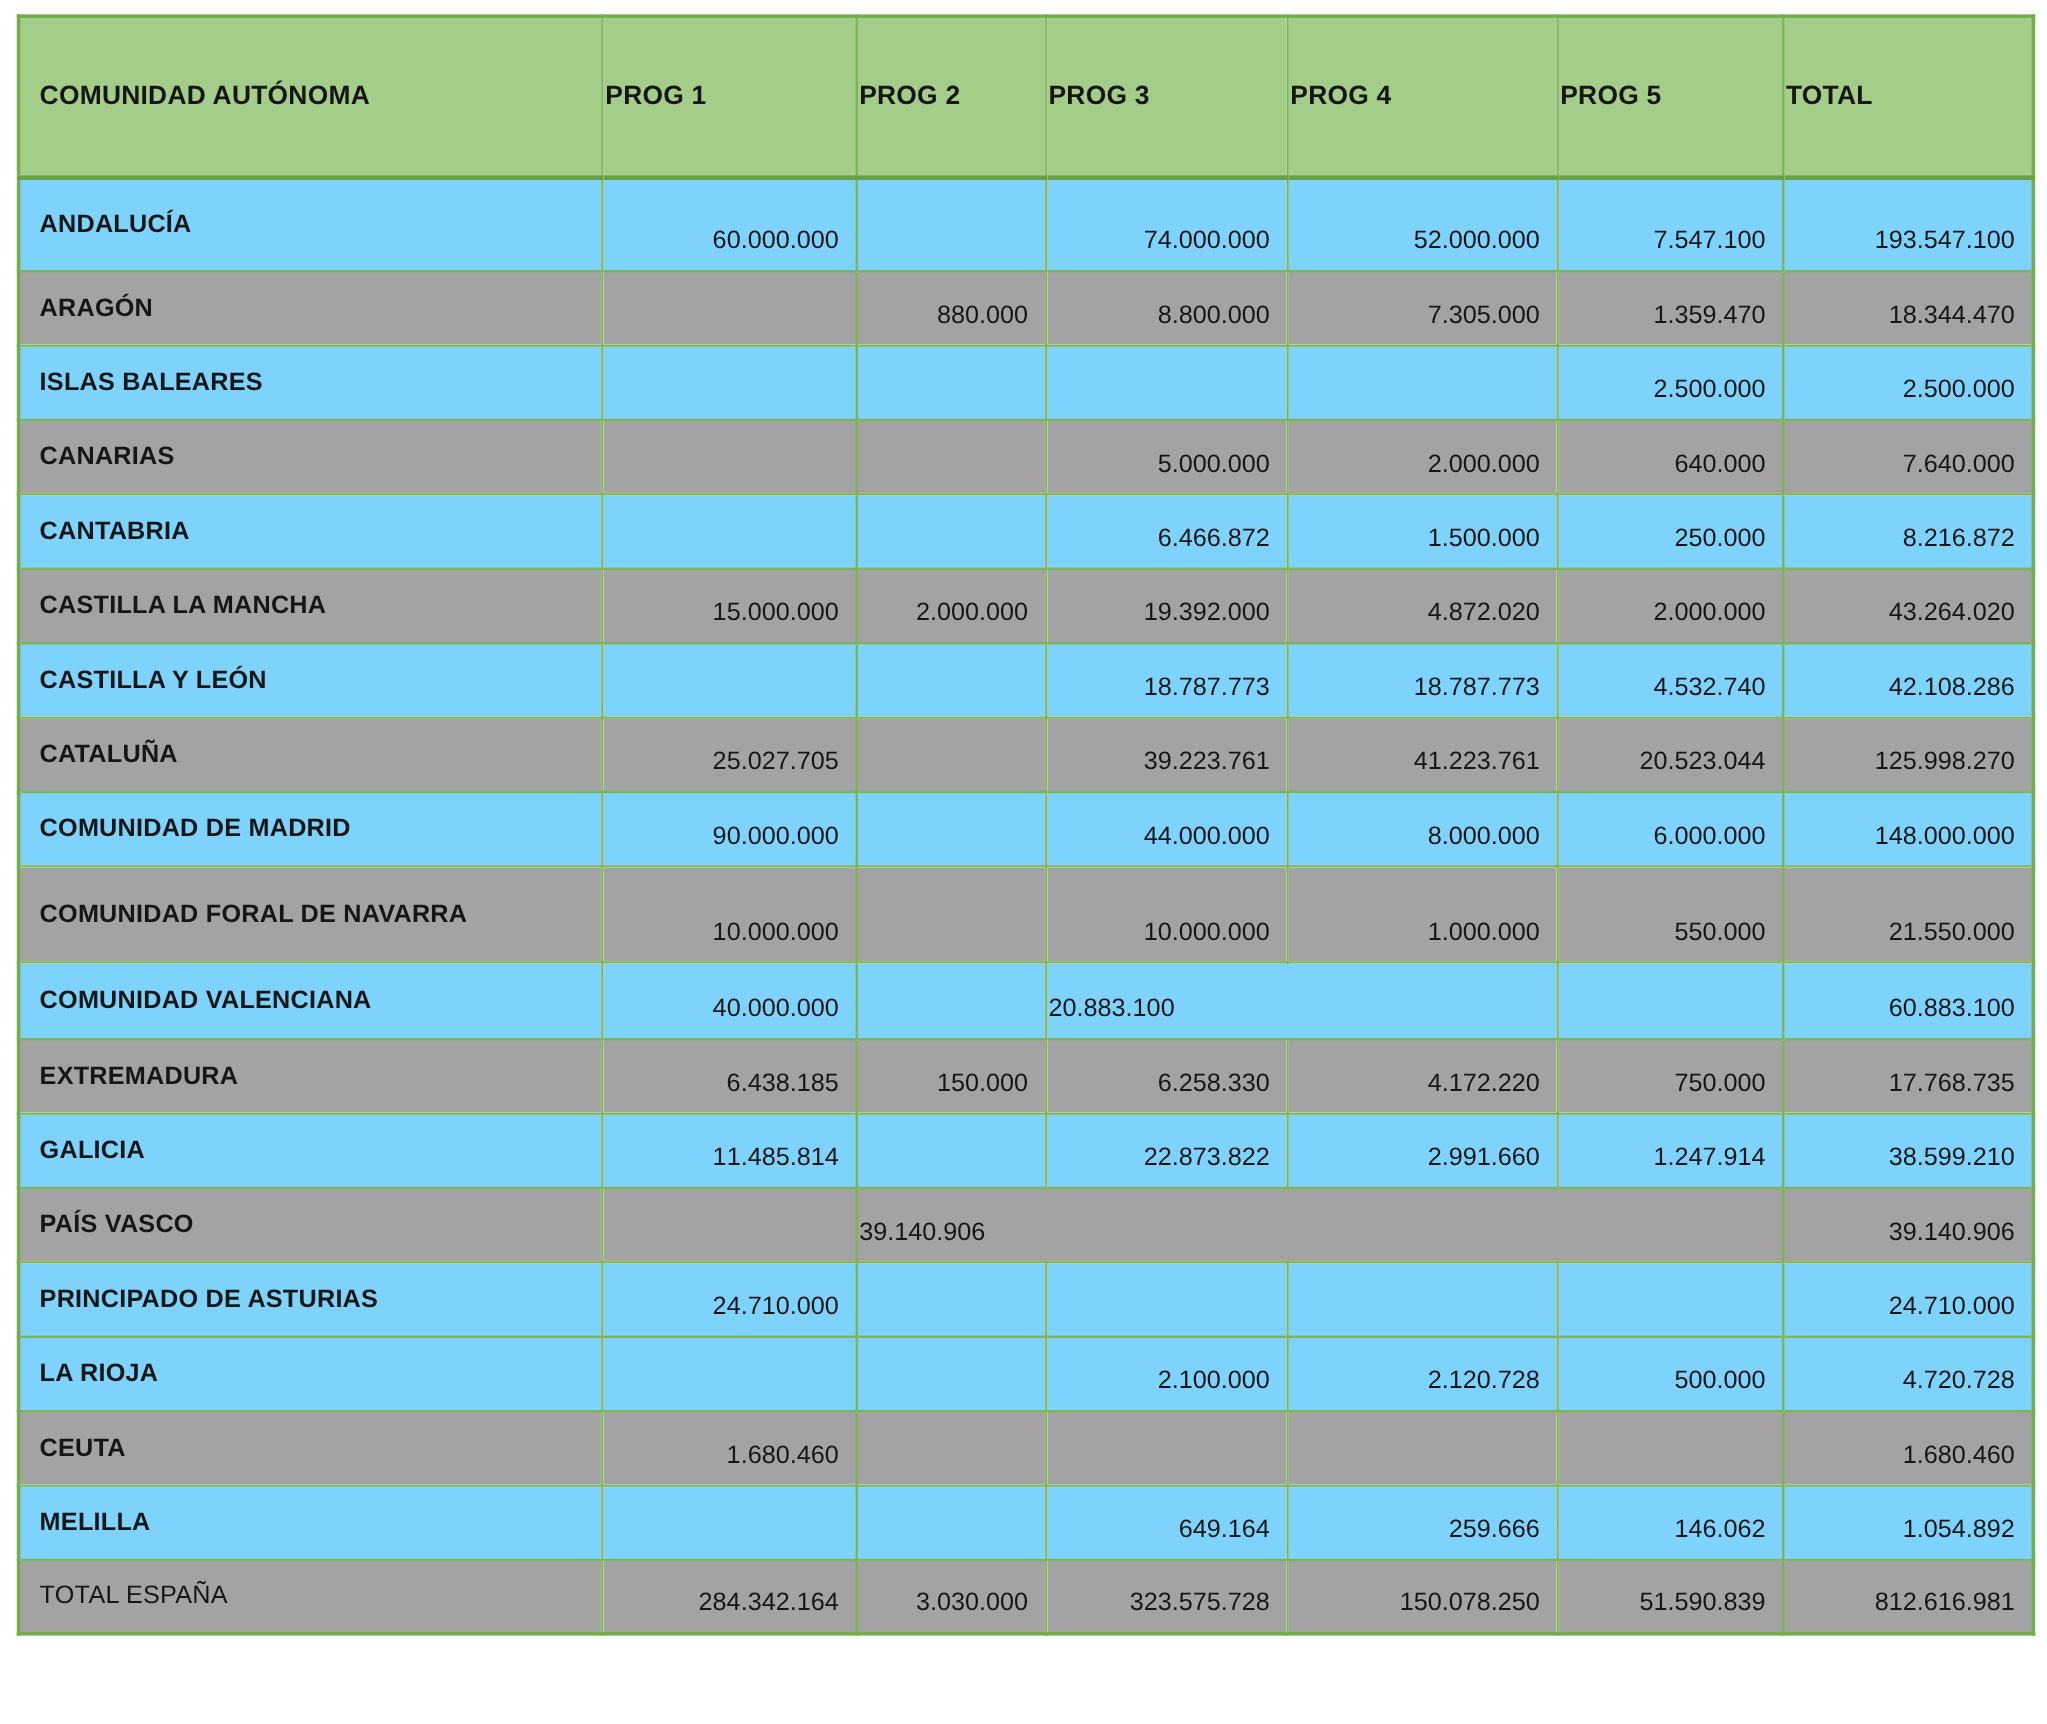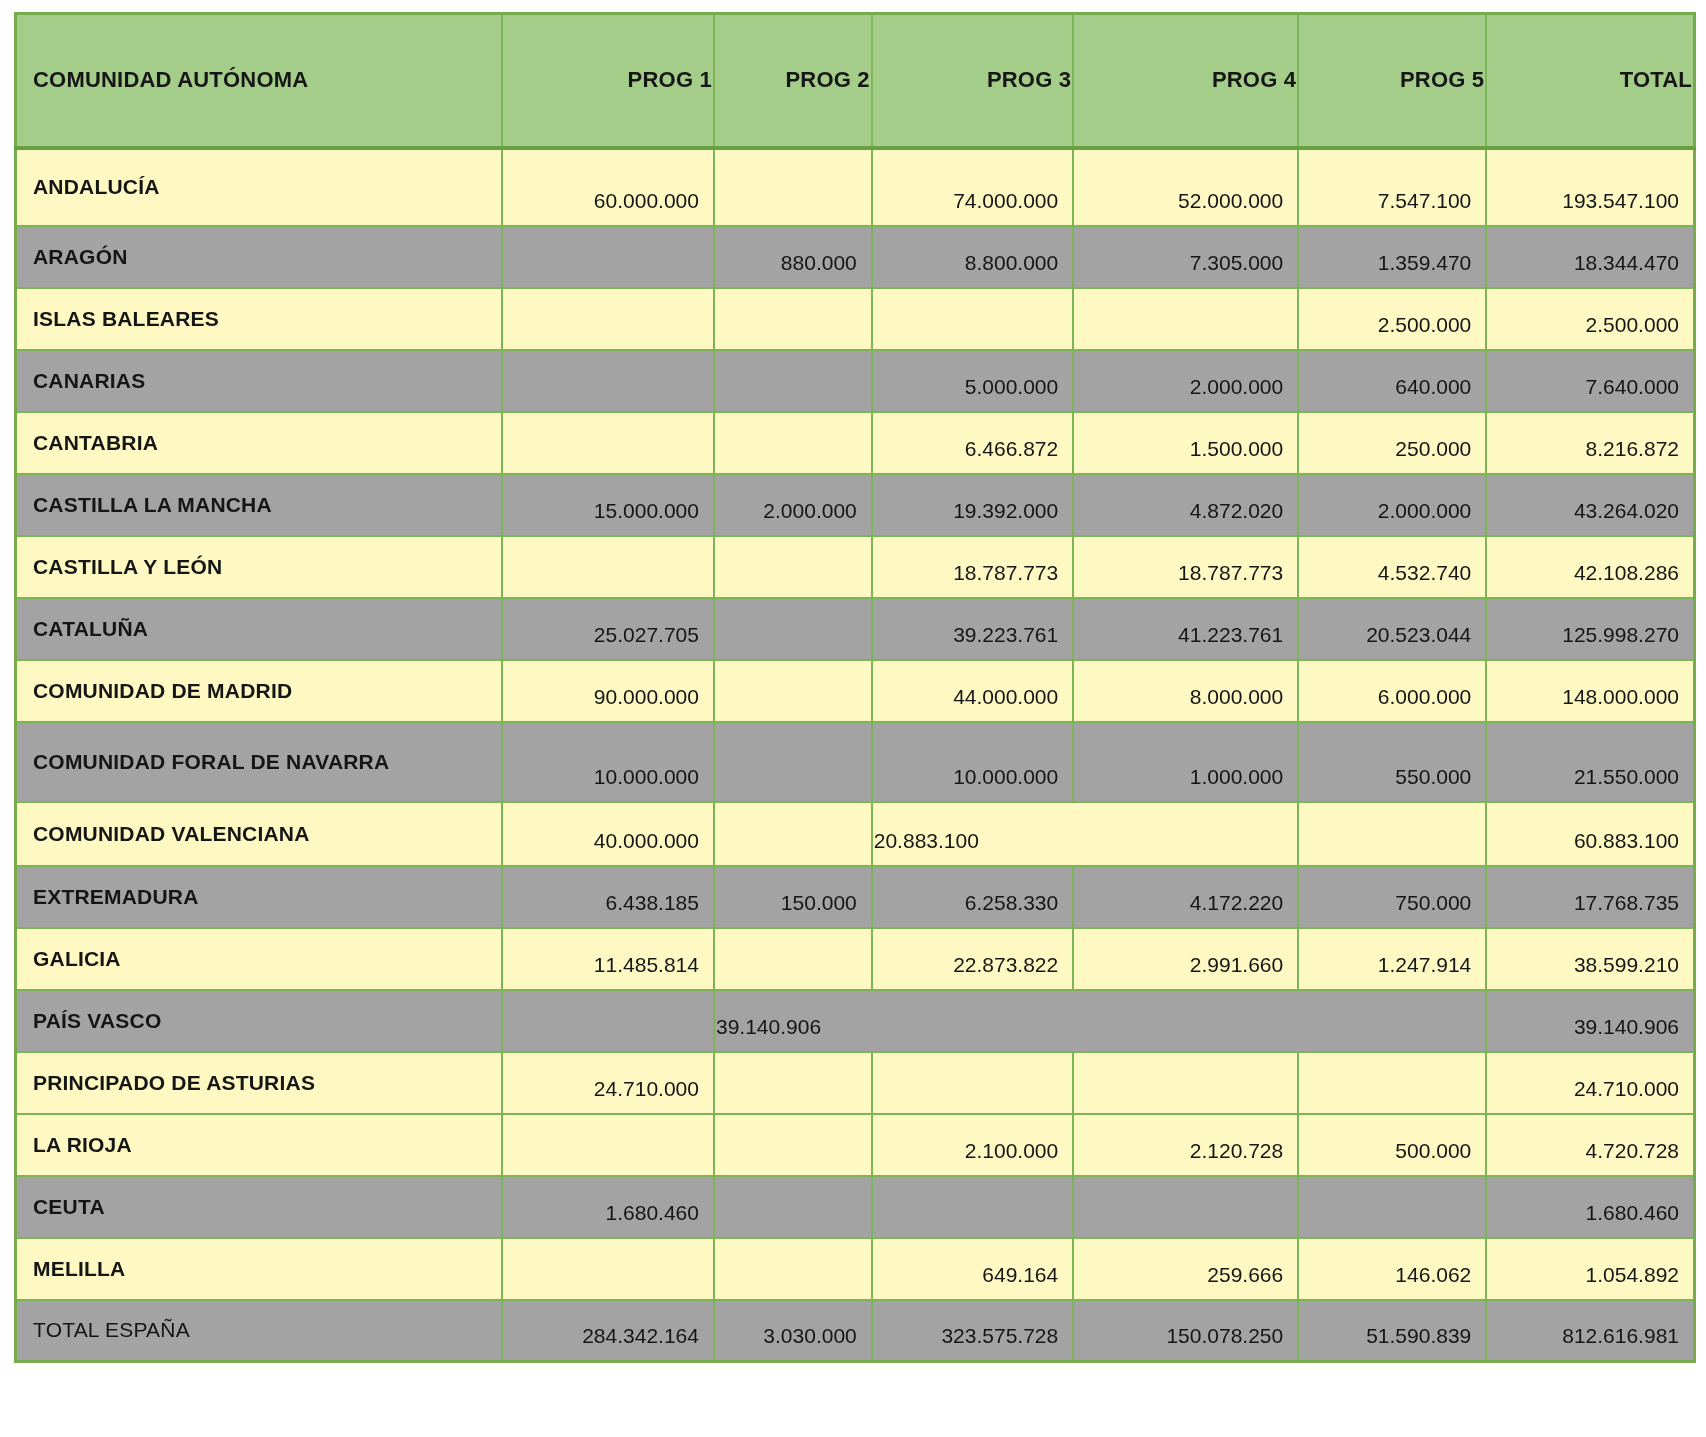--- a/index.html
+++ b/index.html
@@ -1,24 +1,24 @@
 <!DOCTYPE html>
 <html><head>
 <meta charset="utf-8">
 <style>
   html,body { margin:0; padding:0; background:#ffffff; font-family:"Liberation Sans", sans-serif; }
   .page { width:1706px; height:1437px; box-sizing:border-box; padding:12px 10px 28px 14px; background:#fff; }
   table.budget { width:100%; border-collapse:collapse; table-layout:fixed; border:3px solid #74AC4E; }
   th, td { border:2px solid #7DB458; color:#161616; overflow:hidden; box-sizing:border-box; }
   thead tr { height:134px; background:#A4CD8A; }
   thead tr th { border-bottom:4px solid #67A144; }
-  th { font-size:22px; font-weight:bold; text-align:right; letter-spacing:0.2px; }
+  th { font-size:22px; font-weight:bold; text-align:left; letter-spacing:0.2px; }
   th.col-name-h { text-align:left; padding-left:16px; }
   tbody tr { height:62px; background:#a3a3a3; }
-  tbody tr.shaded { background:#fef9c3; }
+  tbody tr.shaded { background:#7dd3fc; }
   tbody tr:nth-child(1)  { height:78px; }
   tbody tr:nth-child(10) { height:80px; }
   tbody tr:nth-child(11) { height:64px; }
   tbody tr:nth-child(20) { height:66px; }
   td.label { font-weight:bold; font-size:21px; text-align:left; padding-left:16px; vertical-align:middle; letter-spacing:0.2px; }
   td.num { font-size:21px; text-align:right; padding-right:14px; vertical-align:bottom; padding-bottom:12px; font-kerning:none; }
   td.num.center { text-align:left; padding-right:0; }
   tr.total-row td { font-weight:normal; }
   col.c-name  { width:29%; }
   col.c-prog1 { width:12.6%; }

